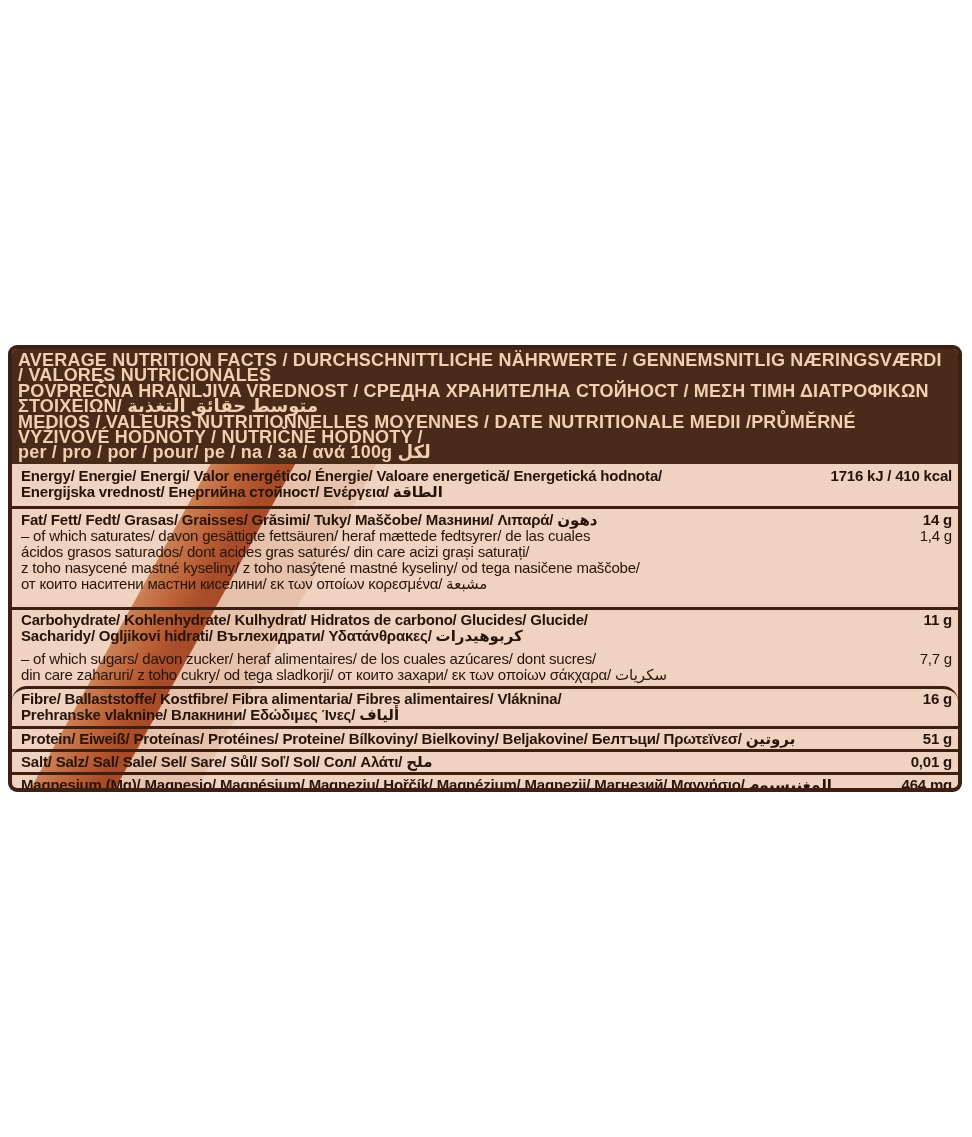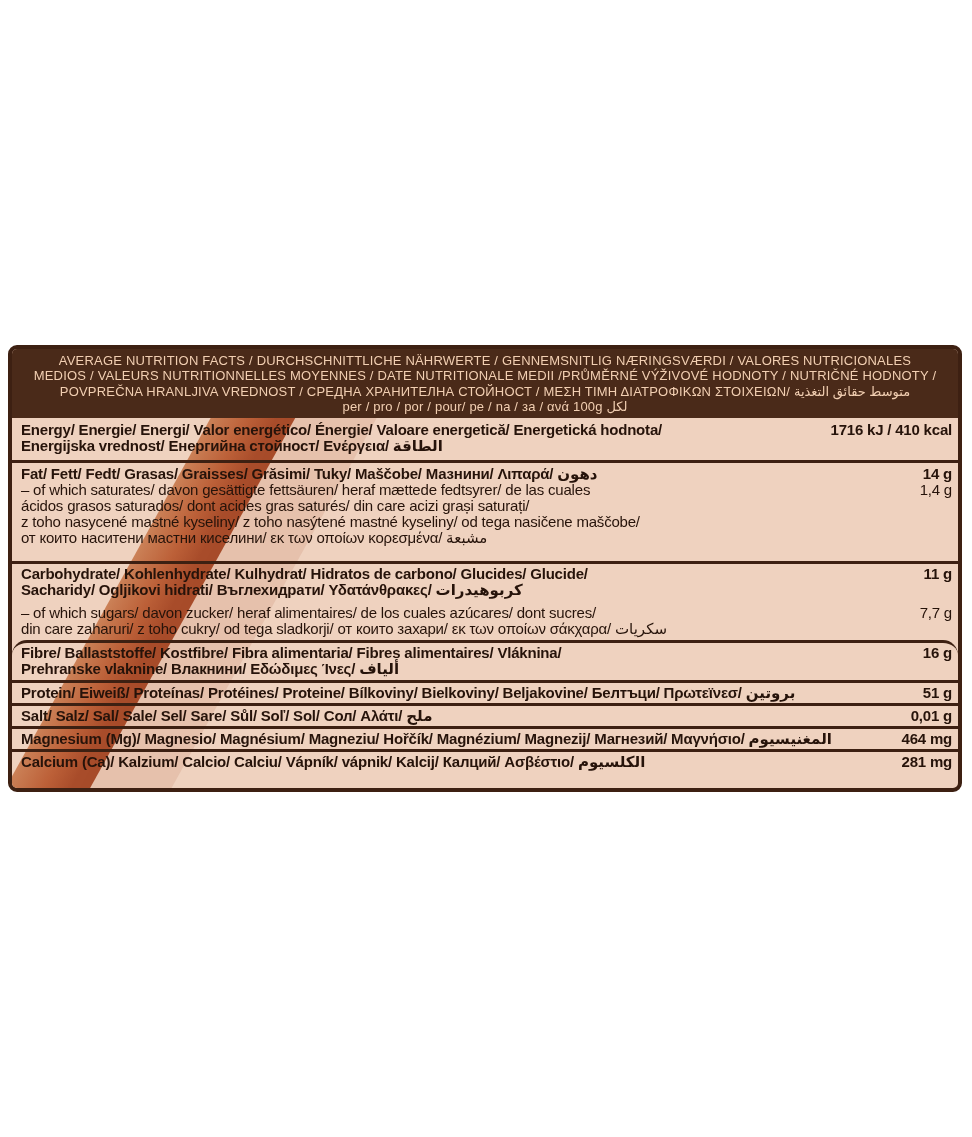--- a/index.html
+++ b/index.html
@@ -22,22 +22,22 @@
     overflow:hidden;
   }
   .label {
     position:absolute; left:8px; top:345px; width:954px; height:447px;
     border:4px solid var(--line); border-radius:9px;
     background:var(--body-bg); overflow:hidden;
     display:flex; flex-direction:column;
   }
   .label-header {
     background:var(--header-bg); color:var(--header-text);
-    text-align:center; font-weight:normal;
-    font-size:13px; line-height:15.4px; letter-spacing:0.2px;
+    text-align:left; font-weight:bold;
+    font-size:18px; line-height:15.4px; letter-spacing:0.2px;
     padding:4px 6px 3px 6px; position:relative; z-index:2;
   }
   .label-body { position:relative; flex:1; overflow:hidden; }
   .swoosh {
     position:absolute; left:215px; top:-20px; width:74px; height:560px;
     transform-origin:top center; transform:rotate(29deg);
     background:linear-gradient(90deg, var(--swoosh-light) 0%, var(--swoosh-mid) 45%, var(--swoosh-dark) 78%, var(--swoosh-dark) 100%);
     z-index:0;
   }
   .swoosh-faint {
@@ -65,22 +65,22 @@
   .g-value { flex:0 0 auto; white-space:nowrap; margin-left:4px; font-weight:bold; }
   .group:not(.bold) .g-value { font-weight:normal; }
 </style>
 </head>
 <body>
 
 <div class="page">
   <div class="label">
     <div class="label-header">
       <div>AVERAGE NUTRITION FACTS / DURCHSCHNITTLICHE NÄHRWERTE / GENNEMSNITLIG NÆRINGSVÆRDI / VALORES NUTRICIONALES</div>
+      <div>POVPREČNA HRANLJIVA VREDNOST / СРЕДНА ХРАНИТЕЛНА СТОЙНОСТ / ΜΕΣΗ ΤΙΜΗ ΔΙΑΤΡΟΦΙΚΩΝ ΣΤΟΙΧΕΙΩΝ/ متوسط حقائق التغذية</div>
       <div>MEDIOS / VALEURS NUTRITIONNELLES MOYENNES / DATE NUTRITIONALE MEDII /PRŮMĚRNÉ VÝŽIVOVÉ HODNOTY / NUTRIČNÉ HODNOTY /</div>
-      <div>POVPREČNA HRANLJIVA VREDNOST / СРЕДНА ХРАНИТЕЛНА СТОЙНОСТ / ΜΕΣΗ ΤΙΜΗ ΔΙΑΤΡΟΦΙΚΩΝ ΣΤΟΙΧΕΙΩΝ/ متوسط حقائق التغذية</div>
       <div>per / pro / por / pour/ pe / na / за / ανά 100g لكل</div>
     </div>
     <div class="label-body">
       <div class="swoosh"></div>
       <div class="swoosh-faint"></div>
       <div class="rows" id="rows">
           <div class="row row-energy">
             <div class="group bold">
               <div class="g-lines">
                 <div class="line">Energy/ Energie/ Energi/ Valor energético/ Énergie/ Valoare energetică/ Energetická hodnota/</div>

